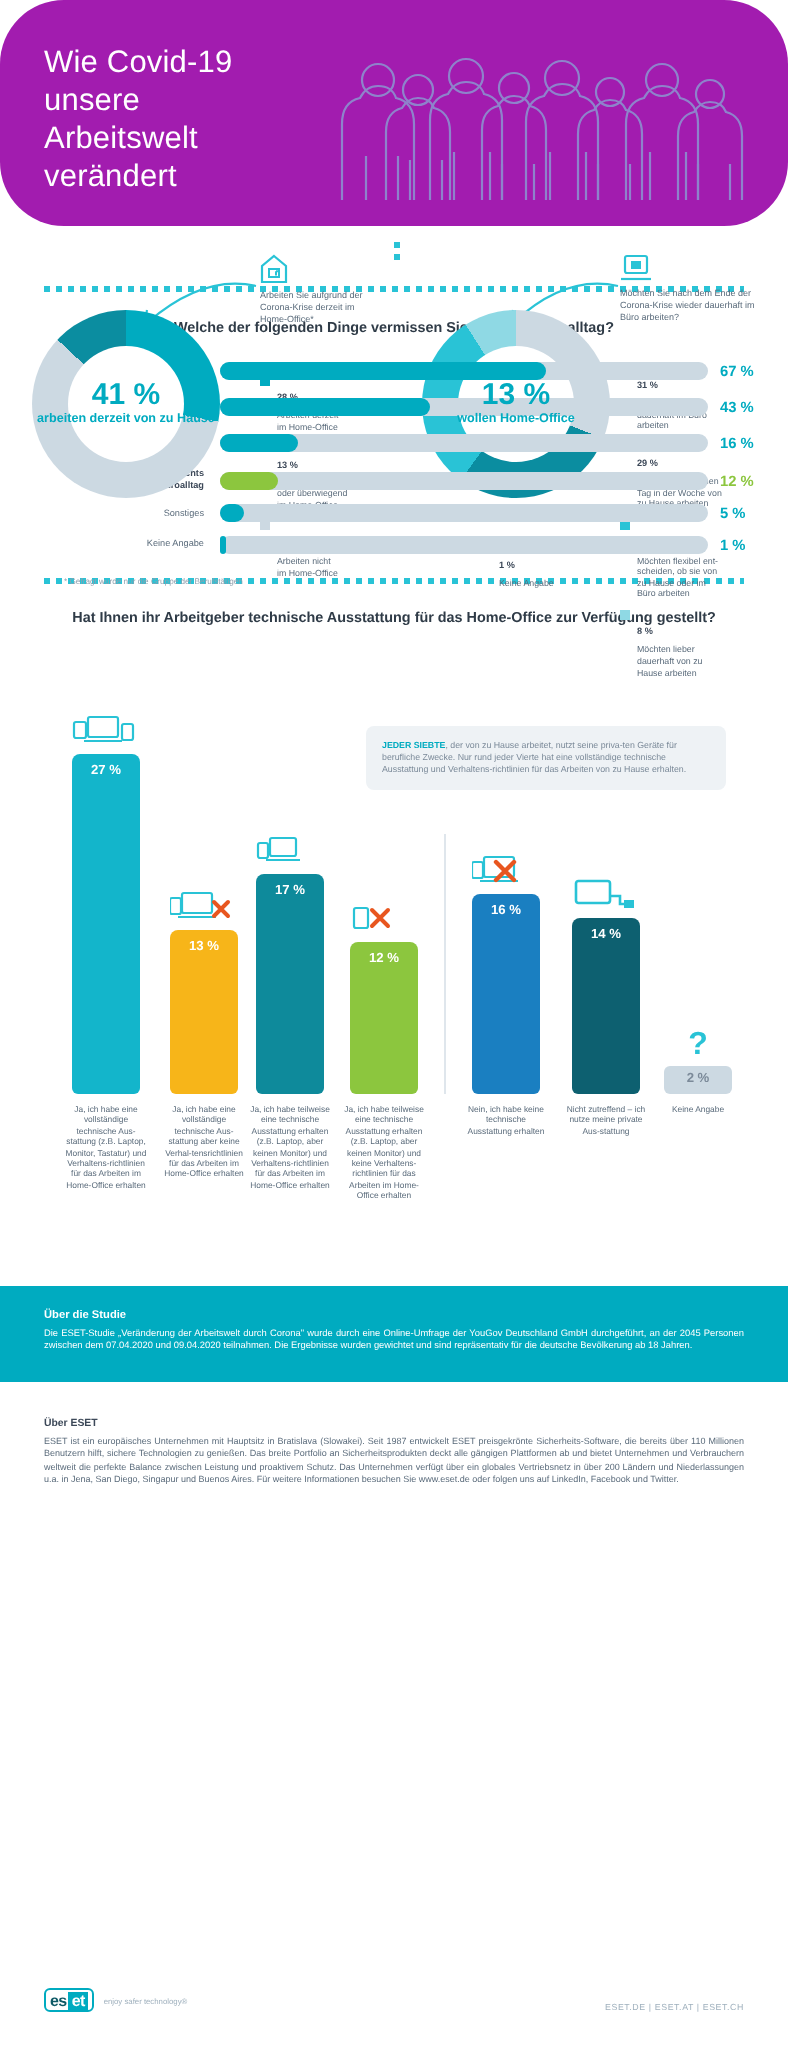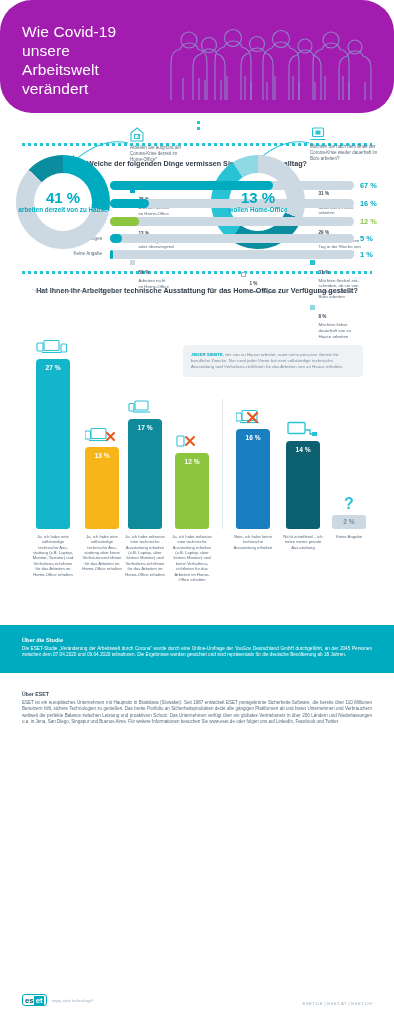--- a/index.html
+++ b/index.html
@@ -424,20 +424,28 @@
 <div class="hbars">
   <div class="hbar-row">
     <div class="hbar-label">Die direkten sozialen Kontakte
 (z.B. Kontakt zu Kollegen)</div>
     <div class="hbar-track">
         <div class="hbar-fill" style="width:67%;background:#00abc0"></div>
       </div>
     <div class="hbar-val" style="color:#00abc0">67 %</div>
   </div>
   <div class="hbar-row">
+    <div class="hbar-label">Die Trennung von
+Beruf und Privatem</div>
+    <div class="hbar-track">
+        <div class="hbar-fill" style="width:43%;background:#00abc0"></div>
+      </div>
+    <div class="hbar-val" style="color:#00abc0">43 %</div>
+  </div>
+  <div class="hbar-row">
     <div class="hbar-label">Büro-
 atmosphäre</div>
     <div class="hbar-track">
         <div class="hbar-fill" style="width:16%;background:#00abc0"></div>
       </div>
     <div class="hbar-val" style="color:#00abc0">16 %</div>
   </div>
   <div class="hbar-row">
     <div class="hbar-label hi">Ich vermisse nichts
 aus dem Büroalltag</div>

